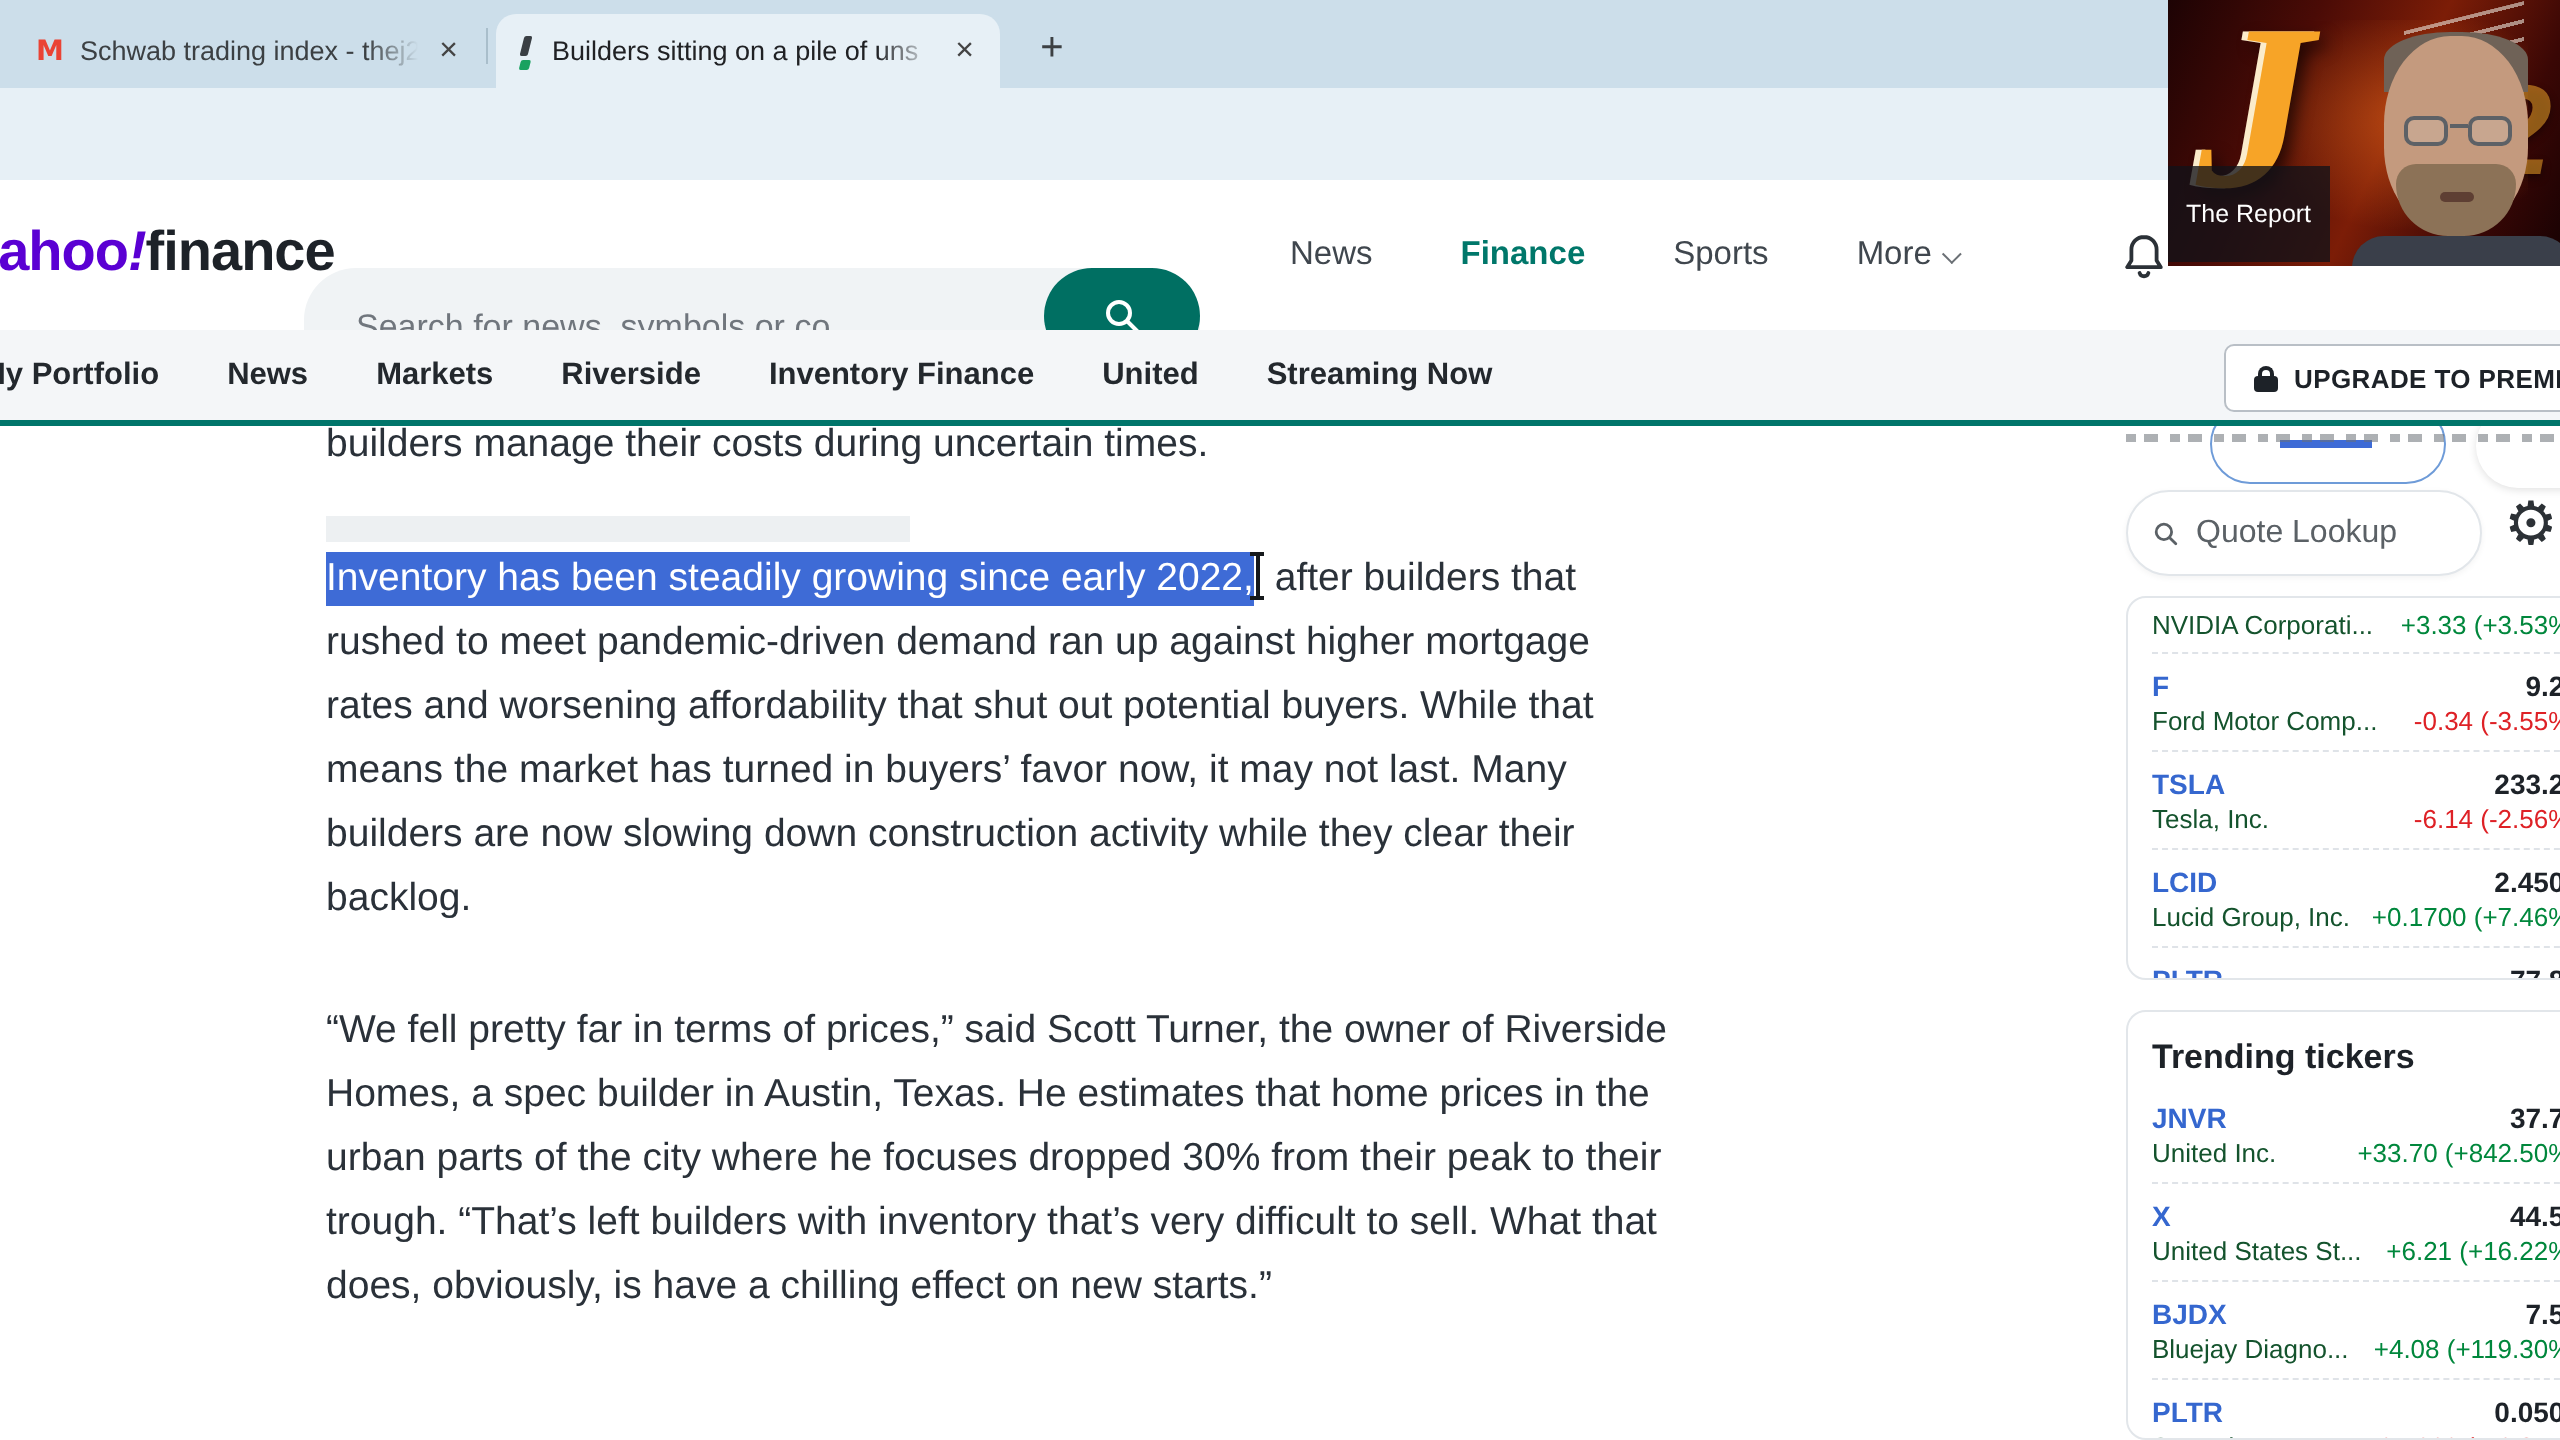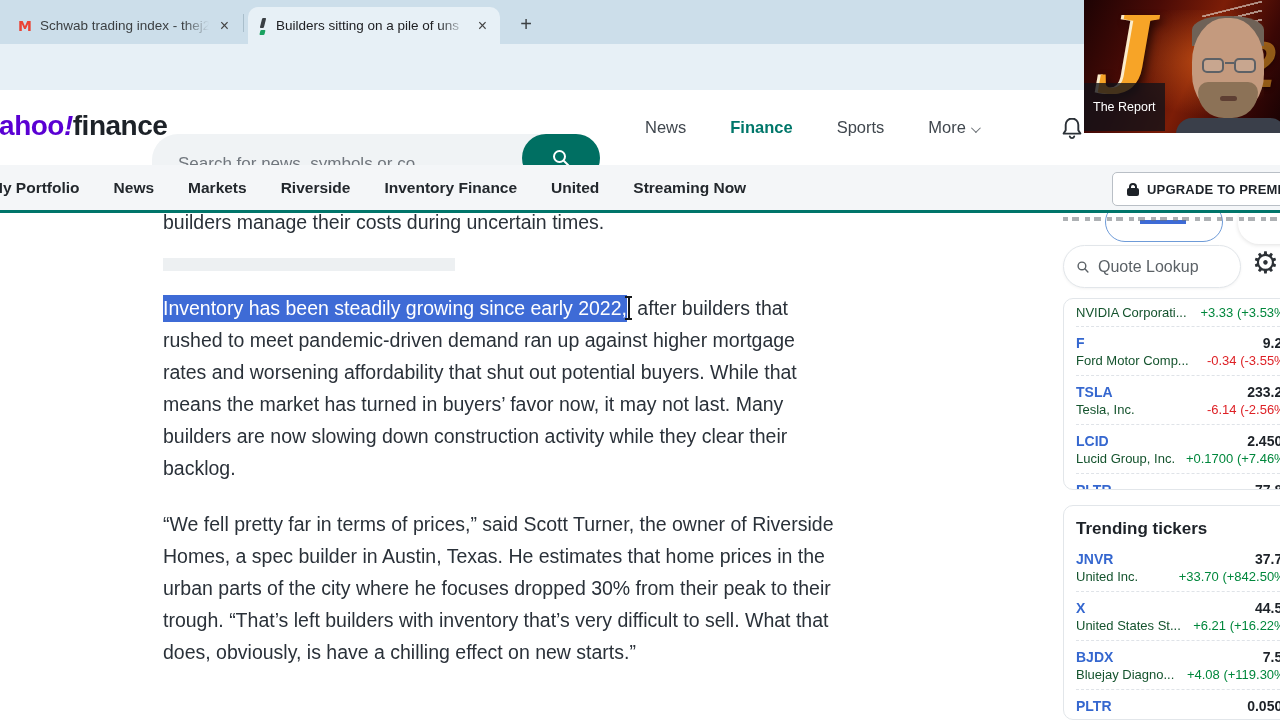--- a/index.html
+++ b/index.html
@@ -54,22 +54,22 @@
   .subnav-items { display:flex; gap:34px; margin-left:-10px; font-size:15.5px; font-weight:600; color:#23282d; white-space:nowrap; }
   .upgrade-btn { position:absolute; left:1112px; top:7px; height:34px; background:#fff; border:1.5px solid #b9bfc6; border-radius:5px; display:flex; align-items:center; gap:8px; padding:0 14px; font-size:13px; font-weight:700; color:#1d2228; letter-spacing:.2px; white-space:nowrap; }
   .lock-ico { position:relative; width:12px; height:13px; }
   .lock-ico .shackle { position:absolute; left:2px; top:0; width:8px; height:8px; border:2px solid #1d2228; border-bottom:none; border-radius:5px 5px 0 0; }
   .lock-ico .body { position:absolute; left:0; top:5px; width:12px; height:8px; background:#1d2228; border-radius:2px; }
   .masthead-clip { position:absolute; left:1063px; top:217px; width:217px; height:4px; opacity:.55;
     background:repeating-linear-gradient(90deg,#6a7076 0 5px,transparent 5px 9px,#6a7076 9px 16px,transparent 16px 22px); }
 
   
   .article { position:absolute; left:163px; top:206px; width:676px; font-size:19.5px; line-height:32px; color:#2a3139; z-index:1; }
-  .article p.p0 { margin-bottom:54px; }
-  .article p.p1 { margin-bottom:24px; }
+  .article p.p0 { margin-bottom:35px; }
+  .article p.p1 { margin-bottom:34px; }
   .ghost-bar { position:absolute; left:0px; top:52px; width:292px; height:13px; background:#edf0f2; }
   .hl { background:#3e6bd6; color:#fff; padding:2px 0 3px 0; box-decoration-break:clone; -webkit-box-decoration-break:clone; }
   .caret { display:inline-block; position:relative; width:2px; height:22px; background:#16191c; vertical-align:-4px; margin:0 2px 0 1px; }
   .caret::before, .caret::after { content:""; position:absolute; left:-2.5px; width:7px; height:2px; background:#16191c; }
   .caret::before { top:-1px; } .caret::after { bottom:-1px; }
 
   
   .quote-pill { position:absolute; left:1063px; top:245px; width:178px; height:43px; background:#fff; border:1px solid #e2e6ea; border-radius:22px; box-shadow:0 1px 3px rgba(0,0,0,.05); display:flex; align-items:center; padding:0 12px; z-index:2; }
   .quote-input { border:none; outline:none; background:transparent; font-size:16px; color:#1d2228; width:130px; margin-left:8px; font-family:"Liberation Sans",sans-serif; }
   .quote-input::placeholder { color:#5b6166; opacity:1; }

